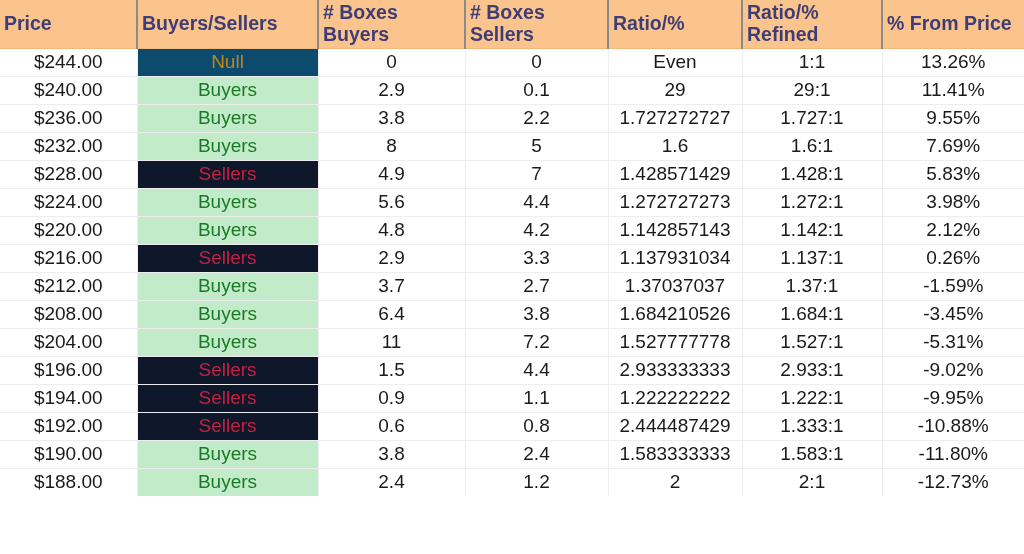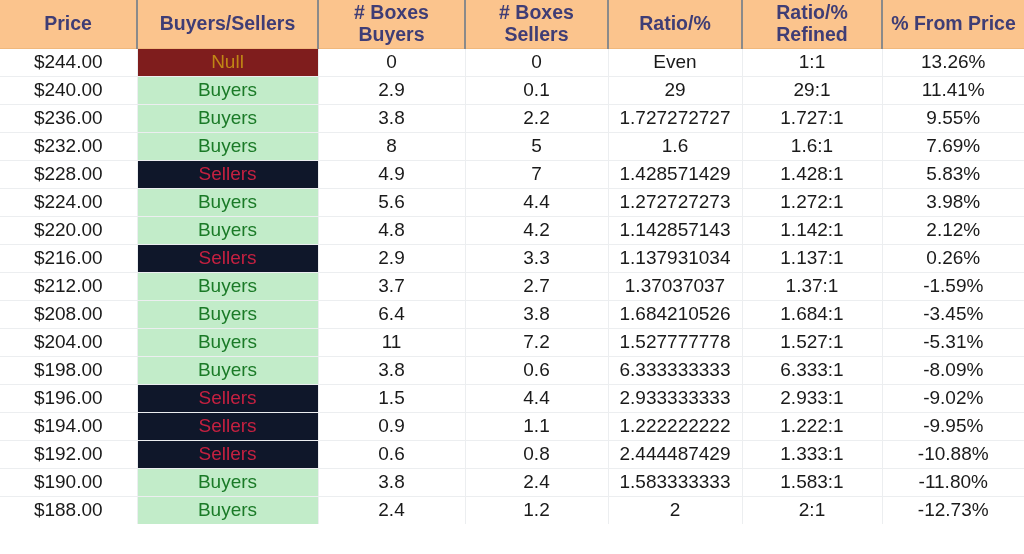--- a/index.html
+++ b/index.html
@@ -29,21 +29,21 @@
   col.c-ratio    { width: 134px; }
   col.c-ratioref { width: 140px; }
   col.c-pfp      { width: 142px; }
 
   thead th {
     background: #fbc48d;
     color: #3f3d75;
     font-weight: bold;
     font-size: 19.5px;
     line-height: 1.12;
-    text-align: center;
+    text-align: left;
     vertical-align: middle;
     height: 43px;
     padding: 2px 4px;
     border-right: 2px solid #8a8a8a;
     border-bottom: 1px solid #f0b87c;
     box-sizing: border-box;
     white-space: normal;
   }
   thead th:last-child { border-right: none; }
 
@@ -60,21 +60,21 @@
     white-space: nowrap;
     overflow: hidden;
   }
   tbody td:last-child { border-right: none; text-align: center; }
   tbody tr:last-child td { border-bottom: none; }
 
   
   td.sig { font-size: 19px; }
   td.sig-buyers  { background: #c2ecc9; color: #1a7a27; }
   td.sig-sellers { background: #0f172a; color: #c42040; margin-left: 6px; }
-  td.sig-null    { background: #7f1d1d; color: #c08615; }
+  td.sig-null    { background: #0c4a6e; color: #c08615; }
 </style>
 </head>
 <body>
 
 <table class="data-table">
   <colgroup>
     <col class="c-price">
     <col class="c-bs">
     <col class="c-bb">
     <col class="c-bsell">
@@ -190,29 +190,20 @@
       <tr>
         <td>$204.00</td>
         <td class="sig sig-buyers">Buyers</td>
         <td>11</td>
         <td>7.2</td>
         <td>1.527777778</td>
         <td>1.527:1</td>
         <td>-5.31%</td>
       </tr>
       <tr>
-        <td>$198.00</td>
-        <td class="sig sig-buyers">Buyers</td>
-        <td>3.8</td>
-        <td>0.6</td>
-        <td>6.333333333</td>
-        <td>6.333:1</td>
-        <td>-8.09%</td>
-      </tr>
-      <tr>
         <td>$196.00</td>
         <td class="sig sig-sellers">Sellers</td>
         <td>1.5</td>
         <td>4.4</td>
         <td>2.933333333</td>
         <td>2.933:1</td>
         <td>-9.02%</td>
       </tr>
       <tr>
         <td>$194.00</td>

